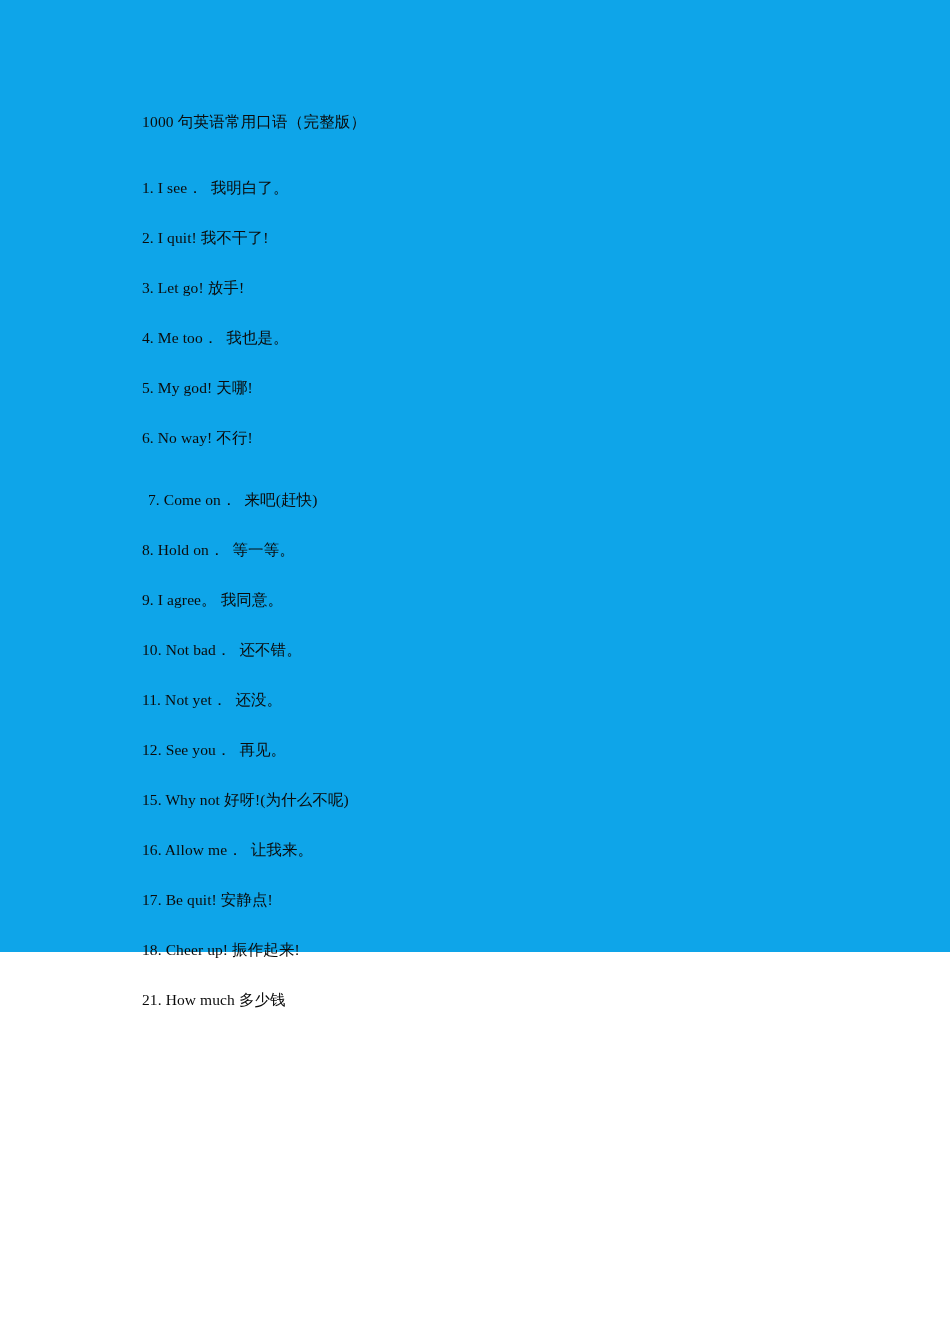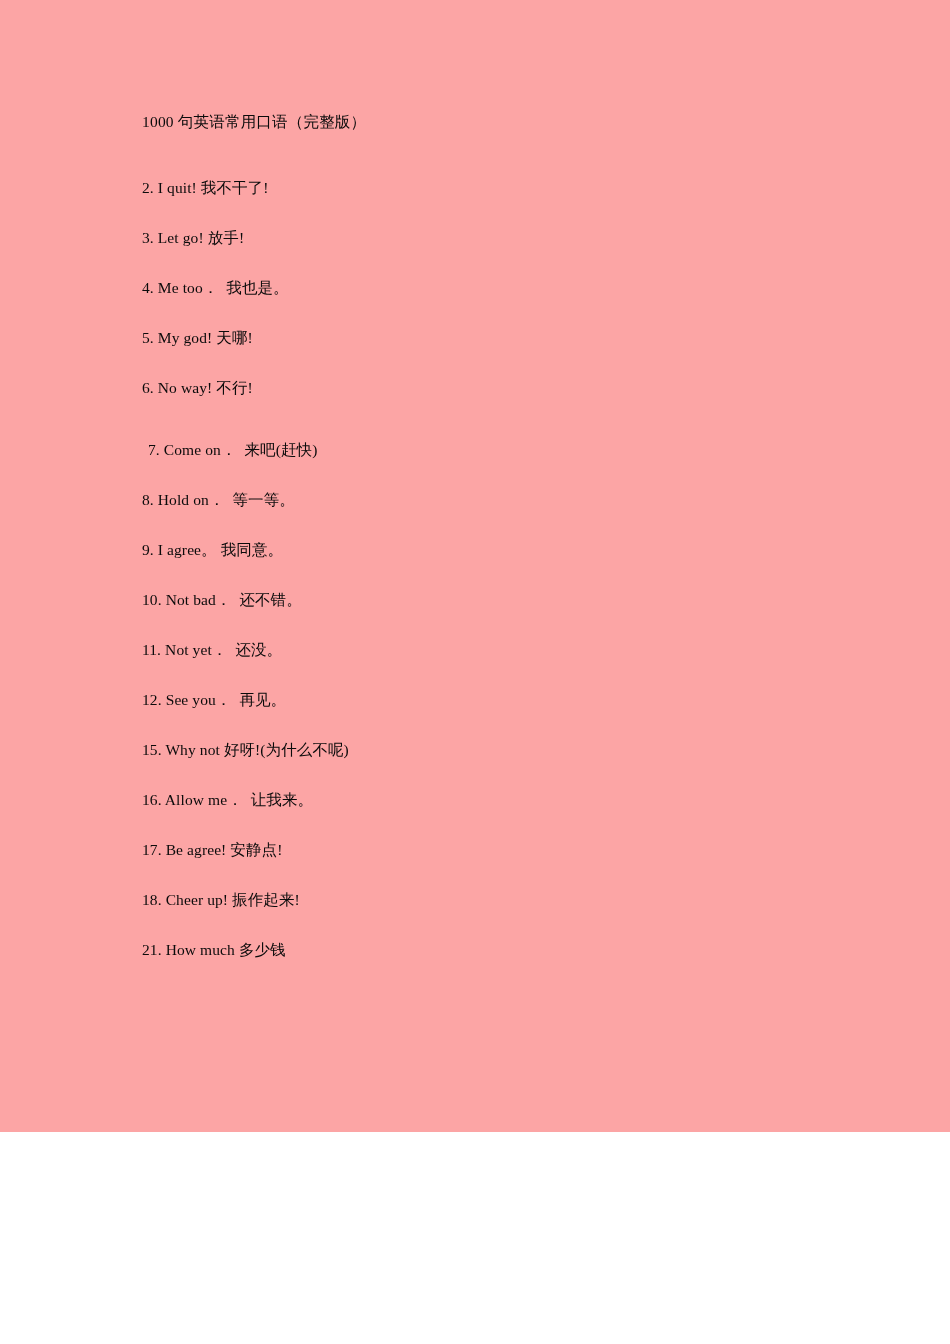--- a/index.html
+++ b/index.html
@@ -15,22 +15,22 @@
     overflow: hidden;
     font-family: "Liberation Serif", "DejaVu Serif", serif;
     color: #0b0b0b;
     -webkit-font-smoothing: antialiased;
   }
   .page {
     position: absolute;
     left: 0;
     top: 0;
     width: 950px;
-    height: 1132px;
-    background: #fca5a5;
+    height: 952px;
+    background: #0ea5e9;
   }
   .doc-body {
     position: absolute;
     left: 142px;
     top: 112px;
     width: 700px;
   }
   .doc-title {
     font-size: 15.5px;
     line-height: 20px;
@@ -67,32 +67,33 @@
 </head>
 <body>
 
 <div class="page">
   <div class="doc-body">
 
     <div class="doc-title">1000 句英语常用口语（完整版）</div>
 
     <div class="phrase-list">
 
+    <div class="phrase-line"><span class="num">1.</span><span class="en"> I see．</span><span class="zh">  我明白了。</span></div>
         <div class="phrase-line"><span class="num">2.</span><span class="en"> I quit!</span><span class="zh"> 我不干了!</span></div>
         <div class="phrase-line"><span class="num">3.</span><span class="en"> Let go!</span><span class="zh"> 放手!</span></div>
         <div class="phrase-line"><span class="num">4.</span><span class="en"> Me too．</span><span class="zh">  我也是。</span></div>
         <div class="phrase-line"><span class="num">5.</span><span class="en"> My god!</span><span class="zh"> 天哪!</span></div>
         <div class="phrase-line"><span class="num">6.</span><span class="en"> No way!</span><span class="zh"> 不行!</span></div>
         <div class="phrase-line indented"><span class="num">7.</span><span class="en"> Come on．</span><span class="zh">  来吧(赶快)</span></div>
         <div class="phrase-line"><span class="num">8.</span><span class="en"> Hold on．</span><span class="zh">  等一等。</span></div>
         <div class="phrase-line"><span class="num">9.</span><span class="en"> I agree。</span><span class="zh"> 我同意。</span></div>
         <div class="phrase-line"><span class="num">10.</span><span class="en"> Not bad．</span><span class="zh">  还不错。</span></div>
         <div class="phrase-line"><span class="num">11.</span><span class="en"> Not yet．</span><span class="zh">  还没。</span></div>
         <div class="phrase-line"><span class="num">12.</span><span class="en"> See you．</span><span class="zh">  再见。</span></div>
         <div class="phrase-line"><span class="num">15.</span><span class="en"> Why not</span><span class="zh"> 好呀!(为什么不呢)</span></div>
         <div class="phrase-line"><span class="num">16.</span><span class="en"> Allow me．</span><span class="zh">  让我来。</span></div>
-        <div class="phrase-line"><span class="num">17.</span><span class="en"> Be agree!</span><span class="zh"> 安静点!</span></div>
+        <div class="phrase-line"><span class="num">17.</span><span class="en"> Be quit!</span><span class="zh"> 安静点!</span></div>
         <div class="phrase-line"><span class="num">18.</span><span class="en"> Cheer up!</span><span class="zh"> 振作起来!</span></div>
         <div class="phrase-line"><span class="num">21.</span><span class="en"> How much</span><span class="zh"> 多少钱</span></div>
       </div>
 
   </div>
 </div>
 
 </body></html>

